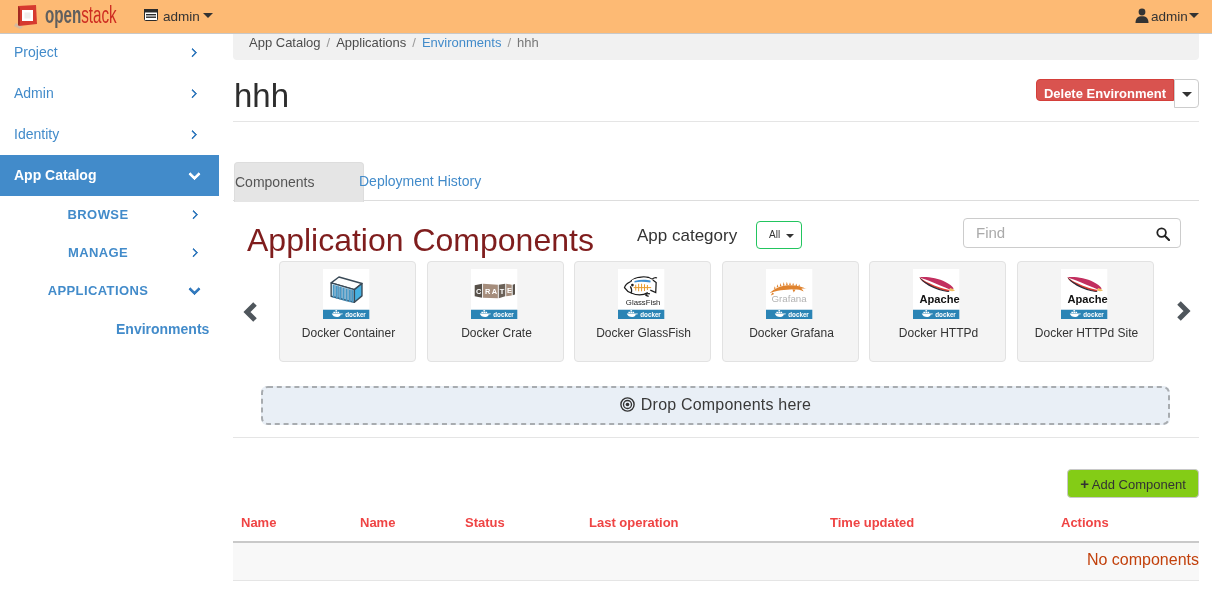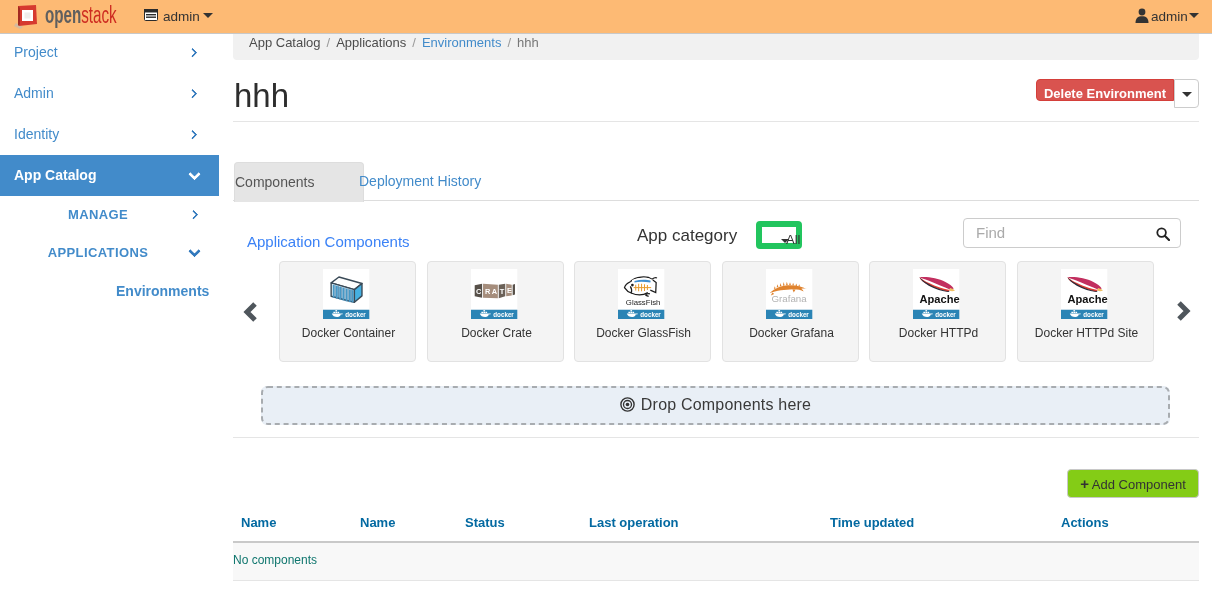--- a/index.html
+++ b/index.html
@@ -34,41 +34,41 @@
 #delbtn { position:absolute; right:25px; top:79px; height:22px; background:#d9534f; border:1px solid #d43f3a; border-radius:4px 0 0 4px; color:#fff; font-size:13px; font-weight:bold; line-height:27px; padding:0 7px; }
 #delcaret { position:absolute; right:0; top:79px; height:29px; width:25px; background:#fff; border:1px solid #ccc; border-radius:0 4px 4px 0; }
 #hr1 { position:absolute; left:0; top:121px; width:966px; border-top:1px solid #e5e5e5; }
 
 
 #tabline { position:absolute; left:0; top:200px; width:966px; border-top:1px solid #ddd; }
 #tab-active { position:absolute; left:1px; top:162px; width:130px; height:40px; background:#e5e5e5; border:1px solid #ddd; border-bottom:none; border-radius:4px 4px 0 0; font-size:14px; color:#555; text-align:left; line-height:38px; }
 #tab-other { position:absolute; left:126px; top:162px; height:39px; font-size:14px; color:#428bca; line-height:39px; }
 
 
-#apphead { position:absolute; left:14px; top:233px; font-size:15px; color:#3b82f6; }
+#apphead { position:absolute; left:14px; top:222px; font-size:32px; color:#7f1d1d; }
 #appcat { position:absolute; left:404px; top:226px; font-size:17px; color:#333; }
-#allbtn { position:absolute; left:523px; top:221px; width:46px; height:28px; border:6px solid #22c55e; border-radius:4px; background:#fff; font-size:13px; color:#333; line-height:26px; padding-left:24px; }
+#allbtn { position:absolute; left:523px; top:221px; width:46px; height:28px; border:1px solid #22c55e; border-radius:4px; background:#fff; font-size:10px; color:#333; line-height:26px; padding-left:12px; }
 #allbtn .c { position:absolute; right:7px; top:12px; border-left:4px solid transparent; border-right:4px solid transparent; border-top:4px solid #333; width:0; height:0; }
 #findbox { position:absolute; left:730px; top:218px; width:218px; height:30px; border:1px solid #ccc; border-radius:4px; background:#fff; font-size:15px; color:#aaa; line-height:28px; padding-left:12px; }
 
 
 .card { position:absolute; top:261px; width:137px; height:101px; background:#f4f4f4; border:1px solid #e2e2e2; border-radius:4px; }
 .card .icon { position:absolute; left:43px; top:5px; width:50px; height:54px; }
 .card .title { position:absolute; left:0; top:64px; width:137px; text-align:center; font-size:12px; line-height:14px; color:#333; }
 .bigchev { position:absolute; width:14px; height:20px; }
 
 
 #dropzone { position:absolute; left:28px; top:386px; width:909px; height:39px; background:#e9eff6; border-radius:6px; text-align:center; font-size:16px; letter-spacing:0.2px; color:#393939; line-height:38px; }
 #hr2 { position:absolute; left:0; top:437px; width:966px; border-top:1px solid #e5e5e5; }
 
 
 #addbtn { position:absolute; left:834px; top:469px; width:132px; height:29px; border:1px solid #c8c8c8; border-radius:4px; background:#84cc16; font-size:13px; color:#333; text-align:center; line-height:27px; }
-.th { position:absolute; top:515px; font-size:13px; font-weight:bold; color:#0369a1; }
+.th { position:absolute; top:515px; font-size:13px; font-weight:bold; color:#ef4444; }
 #thline { position:absolute; left:0; top:541px; width:966px; border-top:2px solid #c9c9c9; }
-#norow { position:absolute; left:0; top:543px; width:966px; height:38px; background:#f8f8f8; border-bottom:1px solid #e5e5e5; text-align:left; font-size:12px; color:#0f766e; line-height:34px; }
+#norow { position:absolute; left:0; top:543px; width:966px; height:38px; background:#f8f8f8; border-bottom:1px solid #e5e5e5; text-align:right; font-size:16px; color:#c2410c; line-height:34px; }
 </style>
 </head>
 <body>
 
 <div id="navbar">
   <svg class="abs" style="left:14px;top:3px" width="26" height="27" viewBox="0 0 26 27">
     <polygon points="2,20 9,24 6,26 0,23" fill="#bbb" opacity="0.6"></polygon>
     <polygon points="4,3 22,2 23,21 5,23" fill="#d63a2f"></polygon>
     <polygon points="4,3 6,5 6,21 4,23" fill="#a32a21"></polygon>
     <rect x="8" y="7" width="11" height="11" fill="#fff"></rect>
@@ -89,20 +89,21 @@
   </svg>
   <div class="navtext" style="left:1151px;">admin</div>
   <div class="caret" style="left:1189px;top:13px;"></div>
 </div>
 
 <div id="sidebar">
   <div class="sideitem">Project<span class="chev"></span></div>
   <div class="sideitem">Admin<span class="chev"></span></div>
   <div class="sideitem">Identity<span class="chev"></span></div>
   <div class="active-item">App Catalog<span class="chev-down"></span></div>
+  <div class="subitem">BROWSE<span class="chev"></span></div>
   <div class="subitem">MANAGE<span class="chev"></span></div>
   <div class="subitem">APPLICATIONS<span class="chev-down-b"></span></div>
   <div class="subitem" style="font-size:14px; letter-spacing:0; width:auto; text-align:left; padding-left:116px;">Environments</div>
 </div>
 
 <div id="content">
   <div id="crumbstrip">App Catalog<span class="sep">/</span>Applications<span class="sep">/</span><a href="#">Environments</a><span class="sep">/</span><span class="cur">hhh</span></div>
   <div id="pagetitle">hhh</div>
   <div id="delbtn">Delete Environment</div>
   <div id="delcaret">

